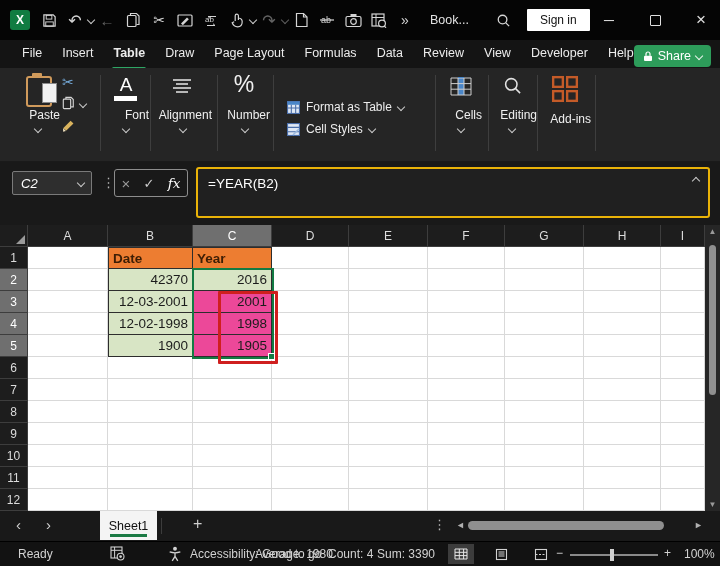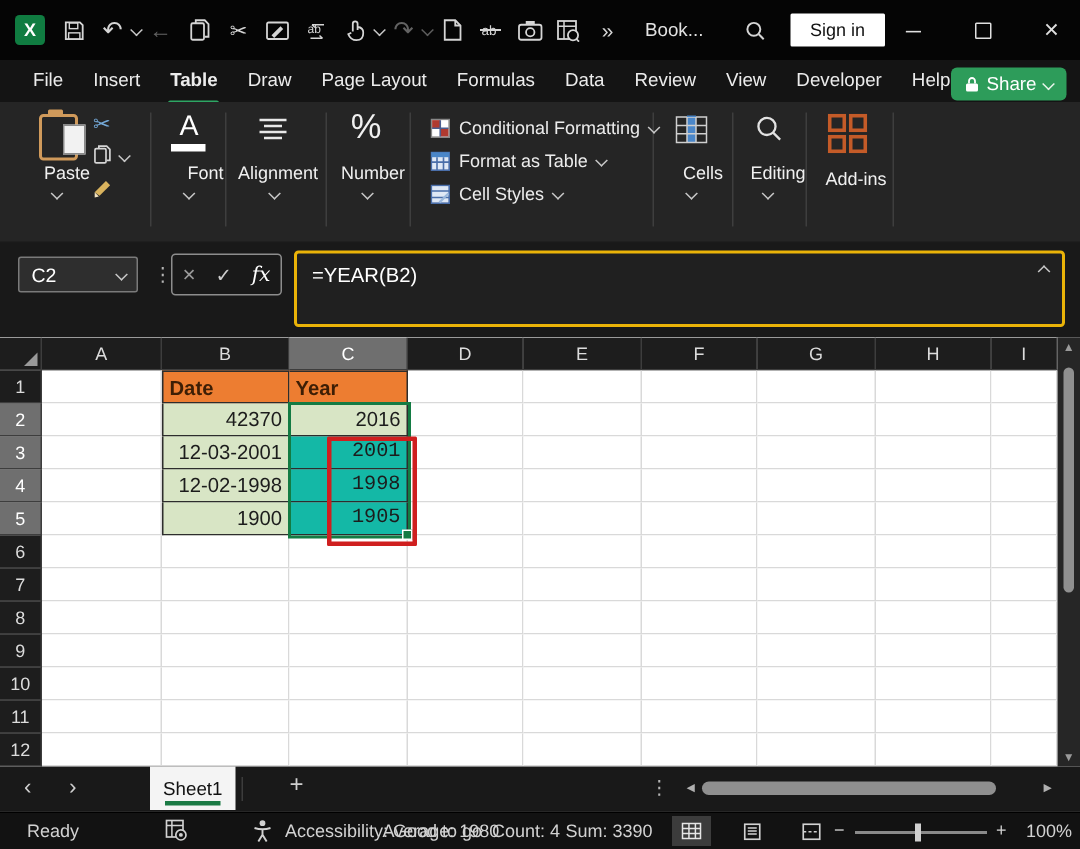--- a/index.html
+++ b/index.html
@@ -41,21 +41,21 @@
   .clip:before{content:"";position:absolute;left:4px;top:-5px;width:10px;height:5px;background:#d09a5b;border-radius:1px;}
   .clip:after{content:"";position:absolute;right:-7px;top:5px;width:13px;height:18px;background:#f2f2f2;border:1px solid #8a8a8a;}
   .fonticon{position:absolute;left:115px;top:6px;width:22px;text-align:center;font-size:19px;color:#fff;}
   .fontbar{position:absolute;left:114px;top:28px;width:23px;height:5px;background:#fff;}
   .styrow{position:absolute;left:287px;display:flex;align-items:center;gap:6px;font-size:12px;color:#ececec;}
   .addins-ic{position:absolute;left:551px;top:7px;}
 
   
   #frow{position:absolute;left:0;top:162px;width:720px;height:63px;background:#191919;}
   .namebox{position:absolute;left:12px;top:9px;width:80px;height:24px;background:#2e2e2e;border:1px solid #7a7a7a;border-radius:2px;
-           box-sizing:border-box;display:flex;align-items:center;color:#fff;font-size:13px;}
+           box-sizing:border-box;display:flex;align-items:center;color:#fff;font-size:13px;font-style:italic;}
   .namebox .nb{flex:1;padding-left:8px;}
   .nbdots{position:absolute;left:102px;top:13px;color:#b5b5b5;font-size:13px;}
   .fxbox{position:absolute;left:114px;top:7px;width:74px;height:28px;border:1px solid #8d8d8d;border-radius:3px;box-sizing:border-box;
          display:flex;align-items:center;justify-content:space-around;}
   .fxbox .fx-c{color:#9a9a9a;font-size:15px;}
   .fxbox .fx-e{color:#cdcdcd;font-size:13px;}
   .fxbox .fx-f{color:#fff;font-size:13.5px;font-style:italic;font-family:"DejaVu Serif",serif;}
   .fmlbox{position:absolute;left:196px;top:5px;width:514px;height:51px;background:#202020;border:2px solid #eab308;border-radius:3px;
           box-sizing:border-box;color:#fff;font-size:13.5px;}
   .fmlbox .ftext{position:absolute;left:10px;top:7px;}
@@ -66,21 +66,21 @@
   .grow{display:flex;height:22px;}
   .ghead,.rhead{background:#1d1d1d;color:#dcdcdc;font-size:12px;display:flex;align-items:center;justify-content:center;
         border-right:1px solid #3d3d3d;border-bottom:1px solid #3d3d3d;box-sizing:border-box;flex:none;}
   .ghead.sel,.rhead.sel{background:#6f6f6f;color:#fff;}
   .ghead.corner{position:relative;}
   .tri{position:absolute;right:2px;bottom:2px;width:0;height:0;border-left:9px solid transparent;border-bottom:9px solid #9a9a9a;}
   .gcell{background:#fff;border-right:1px solid #d9d9d9;border-bottom:1px solid #d9d9d9;box-sizing:border-box;flex:none;
          font-size:13.5px;color:#1c1c1c;display:flex;align-items:center;justify-content:flex-end;padding:0 4px;overflow:hidden;}
   .gcell.header{background:#ED7D31;color:#3d1e05;justify-content:flex-start;font-weight:600;}
   .gcell.green{background:#D8E5C5;}
-  .gcell.shade{background:#14b8a6;font-family:Liberation Mono, monospace;}
+  .gcell.shade{background:#ec4899;}
   .gcell.tbl{border-right:1px solid #2d2d2d;border-bottom:1px solid #2d2d2d;}
   .gcell.tbl-t{border-top:1px solid #2d2d2d;}
   .gcell.tbl-l{border-left:1px solid #2d2d2d;}
 
   #selbox{position:absolute;left:192px;top:268px;width:82px;height:91px;border:2px solid #137b43;box-sizing:border-box;pointer-events:none;}
   #fillhandle{position:absolute;left:268px;top:353px;width:7px;height:7px;background:#137b43;border:1px solid #fff;box-sizing:border-box;}
   #redrect{position:absolute;left:218px;top:291px;width:60px;height:73px;border:3px solid #cf1f1f;border-radius:1px;box-sizing:border-box;pointer-events:none;}
 
   
   #vscroll{position:absolute;left:705px;top:225px;width:15px;height:286px;background:#262626;}
@@ -273,30 +273,20 @@
       <div class="biglbl" style="left:152px;top:40px;width:60px">Alignment</div>
       <span class="chv bigchv" style="left:180px;top:58px"></span>
     </div>
 
     <div>
       <div style="position:absolute;left:230px;top:3px;width:28px;text-align:center;font-size:23px;color:#f0f0f0">%</div>
       <div class="biglbl" style="left:218px;top:40px;width:52px">Number</div>
       <span class="chv bigchv" style="left:242px;top:58px"></span>
     </div>
 
-    <div class="styrow" style="top:10px">
-      <svg width="13" height="13" viewBox="0 0 12 12">
-          <rect x="0.5" y="0.5" width="11" height="11" fill="#fff" stroke="#888"></rect>
-          <rect x="1" y="1" width="5" height="5" fill="#b03a30"></rect>
-          <rect x="6" y="6" width="5" height="5" fill="#b03a30"></rect>
-          <path d="M6 1v10M1 6h10" stroke="#4a5d8f"></path>
-        </svg>
-      <span>Conditional Formatting</span>
-      <span class="chv"></span>
-    </div>
     <div class="styrow" style="top:32px">
       <svg width="13" height="13" viewBox="0 0 12 12">
           <rect x="0.5" y="0.5" width="11" height="11" fill="#dfe8f5" stroke="#4a6ea9"></rect>
           <rect x="0.5" y="0.5" width="11" height="3" fill="#4a86c8"></rect>
           <path d="M0.5 6.5h11M4 3.5v8M8 3.5v8" stroke="#4a6ea9"></path>
         </svg>
       <span>Format as Table</span>
       <span class="chv"></span>
     </div>
     <div class="styrow" style="top:54px">

